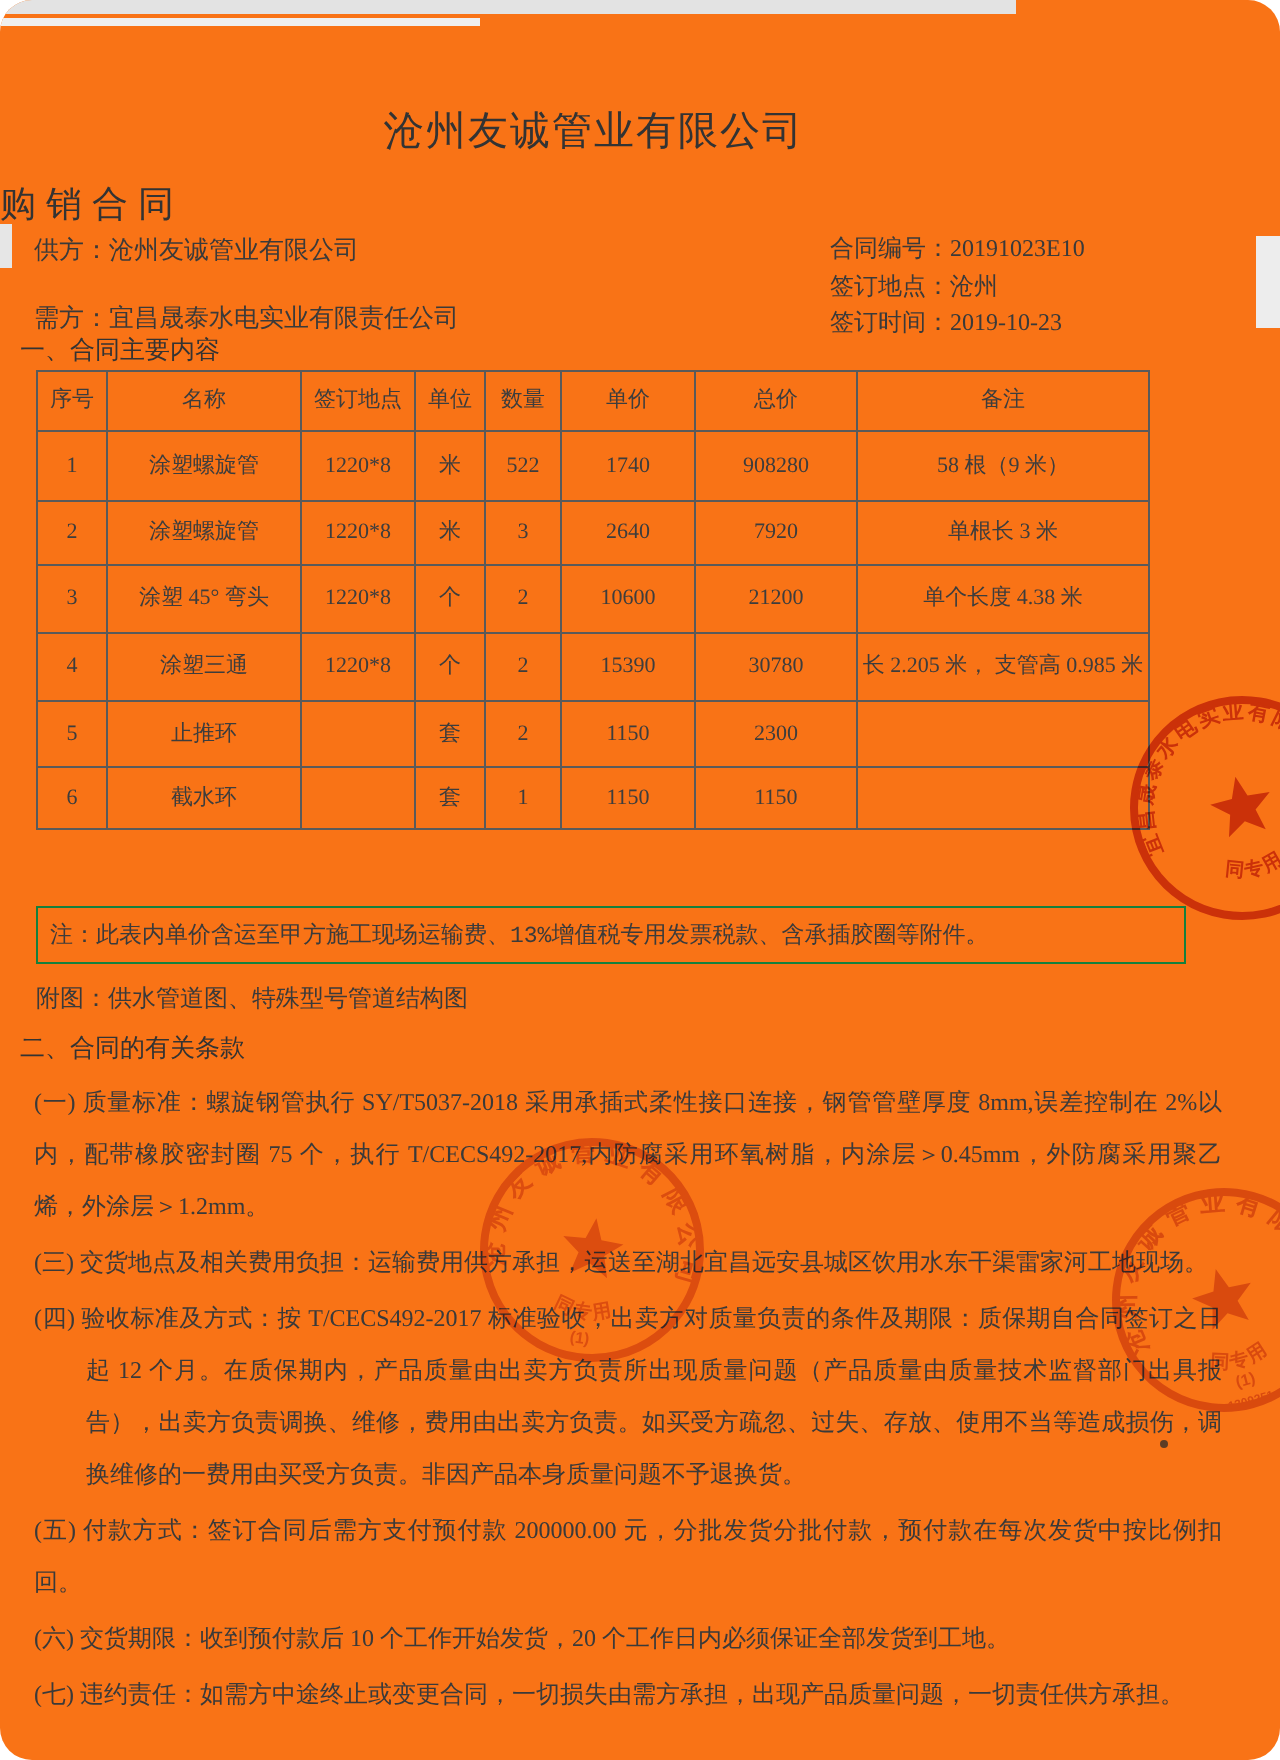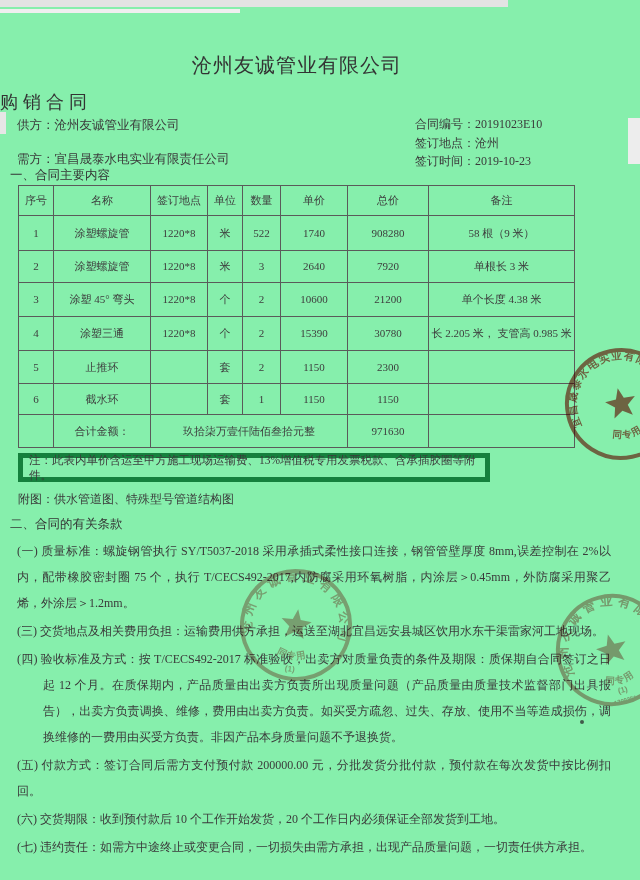--- a/index.html
+++ b/index.html
@@ -1,20 +1,21 @@
 <!DOCTYPE html>
 <html><head>
 <meta charset="utf-8">
 <style>
   html,body{margin:0;padding:0;background:#ffffff;}
   .sheet{
     position:relative;width:640px;height:880px;margin:0;
-    background:#86efac;overflow:hidden;
+    background:#f97316;overflow:hidden;
     font-family:"Liberation Serif","DejaVu Serif",serif;
     color:#383838;
+    border-radius:16px;
   }
   .abs{position:absolute;}
   
   .scan-strip1{left:0;top:2;width:508px;height:7px;background:#e3e3e3;}
   .scan-strip2{left:0;top:9px;width:240px;height:4px;background:#efefef;}
   .scan-mark-left{left:0;top:112px;width:6px;height:22px;background:#e6e6e6;}
   .scan-mark-right{left:628px;top:118px;width:12px;height:46px;background:#ededed;}
   .ink-dot{left:580px;top:720px;width:4px;height:4px;border-radius:50%;background:#2a2a2a;opacity:.75;}
   
   .company-title{left:0;top:52px;width:594px;text-align:center;font-size:20px;letter-spacing:1px;color:#333;}
@@ -26,22 +27,22 @@
   table.items{
     position:absolute;left:18px;top:185px;border-collapse:collapse;table-layout:fixed;
     font-size:11px;color:#3d3d3d;
   }
   table.items td,table.items th{
     border:1px solid #5a5a5a;text-align:center;vertical-align:middle;
     font-weight:normal;padding:0 2px;line-height:1.35;overflow:hidden;
   }
   
   .note-box{
-    left:18px;top:453px;width:472px;height:29px;border:5px solid #15803d;
-    font-size:11.5px;color:#3b3b3b;display:flex;align-items:center;padding:0 6px;box-sizing:border-box;
+    left:18px;top:453px;width:575px;height:29px;border:1px solid #15803d;
+    font-size:11.5px;color:#3b3b3b;display:flex;align-items:center;padding:0 6px;box-sizing:border-box;font-family:Liberation Mono, monospace;
   }
   .attachment-line{left:18px;top:491px;font-size:12px;color:#3a3a3a;}
   
   .clauses{left:17px;top:538px;width:594px;font-size:12px;line-height:26px;color:#3a3a3a;text-align:justify;}
   .clauses p{margin:0 0 2px 0;}
   .clauses p.hang{padding-left:26px;text-indent:-26px;}
   
   .stamp{position:absolute;mix-blend-mode:multiply;pointer-events:none;}
   .stamp text{font-family:"Liberation Sans","DejaVu Sans",sans-serif;font-weight:bold;}
 </style>
@@ -145,27 +146,20 @@
     <tr style="height:31px">
       <td>6</td>
       <td>截水环</td>
       <td></td>
       <td>套</td>
       <td>1</td>
       <td>1150</td>
       <td>1150</td>
       <td></td>
     </tr>
-    <tr style="height:33px">
-      <td></td>
-      <td>合计金额：</td>
-      <td colspan="4">玖拾柒万壹仟陆佰叁拾元整</td>
-      <td>971630</td>
-      <td></td>
-    </tr>
   </tbody>
     </table>
 
   <div class="abs note-box">
     <span>注：此表内单价含运至甲方施工现场运输费、13%增值税专用发票税款、含承插胶圈等附件。</span>
   </div>
 
   <div class="abs attachment-line">附图：供水管道图、特殊型号管道结构图</div>
 
   <div class="abs sec-heading" style="top:516px">二、合同的有关条款</div>

